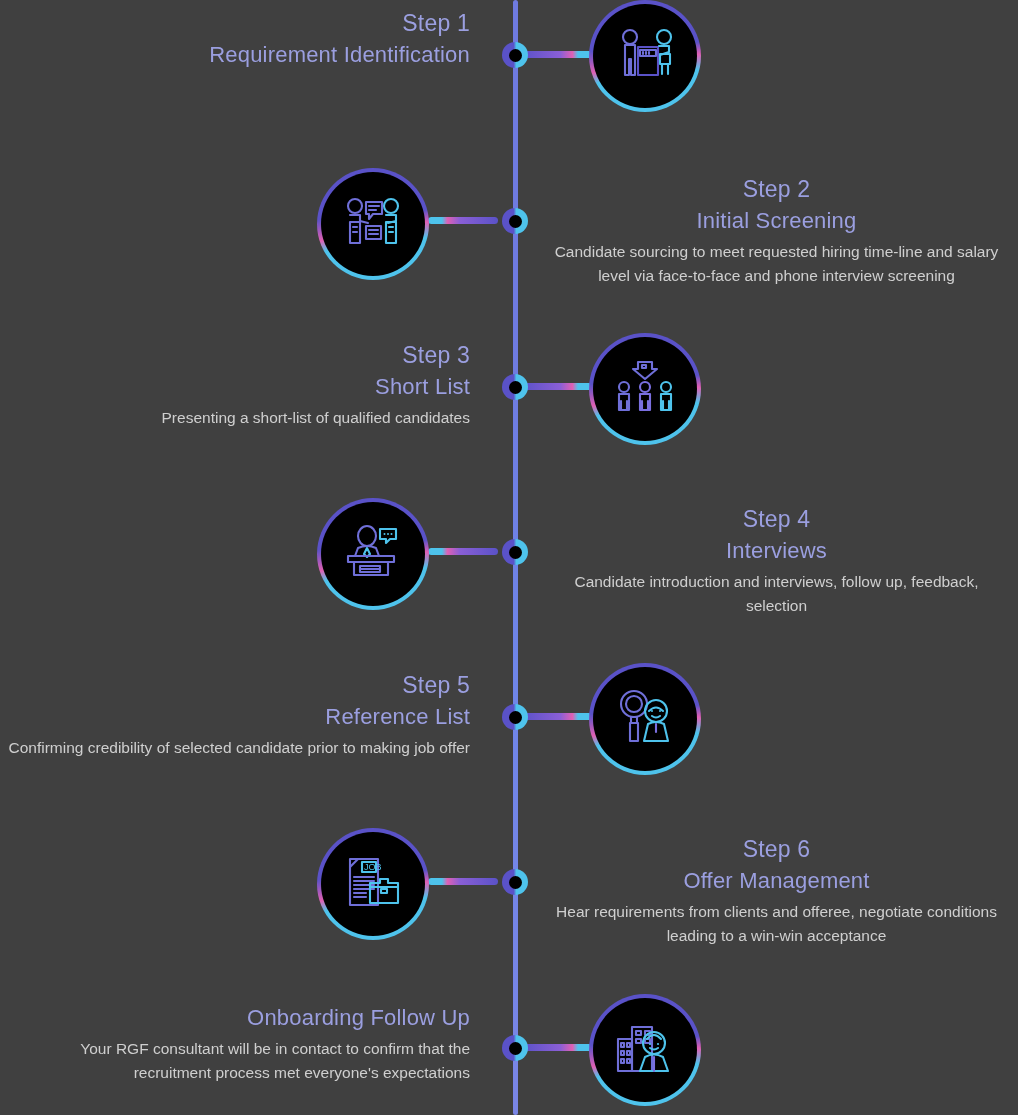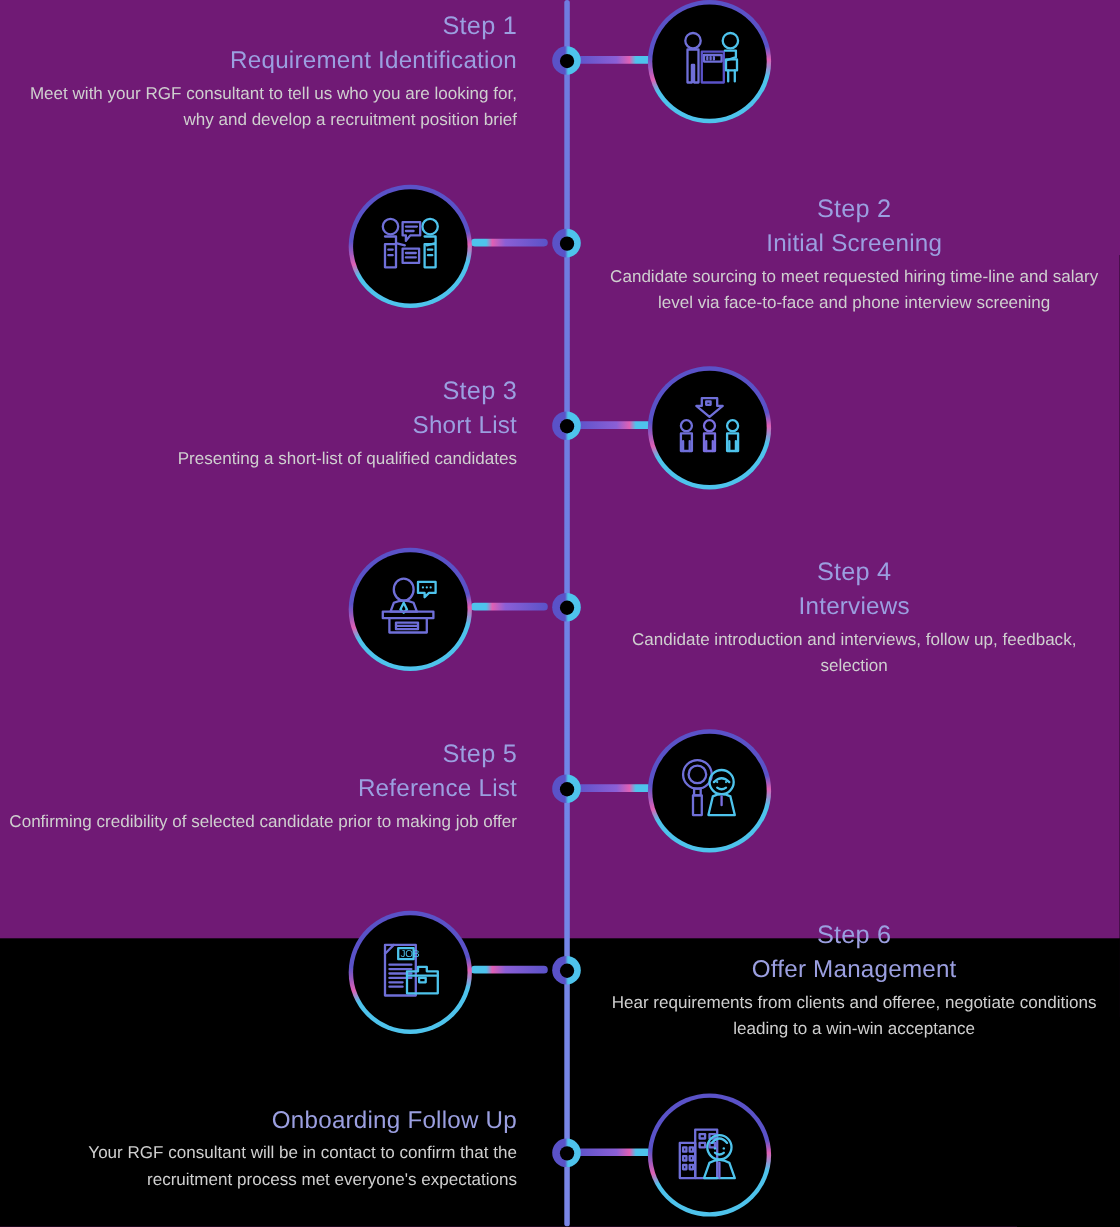--- a/index.html
+++ b/index.html
@@ -7,22 +7,22 @@
   html, body {
     margin: 0; padding: 0;
     background: #000;
     width: 1018px; height: 1115px;
     overflow: hidden;
     font-family: "Liberation Sans", sans-serif;
   }
   #stage {
     position: relative;
     width: 1018px;
-    height: 853px;
-    background: #701a75;
+    height: 1115px;
+    background: #404040;
   }
 
   
   .spine {
     position: absolute;
     left: 513px;
     top: 0px;
     width: 5px;
     height: 1115px;
     background: linear-gradient(180deg,#6f7be0 0%,#6f7be0 30%,#6f86e8 60%,#7a86e6 100%);
@@ -135,21 +135,20 @@
           <circle cx="52" cy="14" r="7" stroke="#4ec3ec"></circle>
           <path d="M47 23 h10 v6 l-9 3" stroke="#4ec3ec"></path>
           <path d="M48 31 h10 v10 h-10 z" stroke="#4ec3ec"></path>
           <path d="M50 41 v10 M56 41 v10" stroke="#4ec3ec"></path>
         </svg>
       </div>
     </div>
     <div class="text-block right-align" style="left:0px; top:8px; width:470px;">
       <div class="step-label">Step 1</div>
       <div class="step-title">Requirement Identification</div>
-      <div class="step-desc">Meet with your RGF consultant to tell us who you are looking for, why and develop a recruitment position brief</div>
     </div>
   </div>
 
   <div class="step">
     <div class="connector left" style="left:428px; top:217px; width:70px;"></div>
     <div class="node" style="top:208px;"></div>
     <div class="icon-circle" style="left:317px; top:168px;">
       <div class="inner">
         <svg width="66" height="66" viewBox="0 0 66 66" fill="none" stroke="#6f6fd8" stroke-width="2.1" stroke-linejoin="round" stroke-linecap="round">
           <circle cx="15" cy="15" r="7"></circle>

